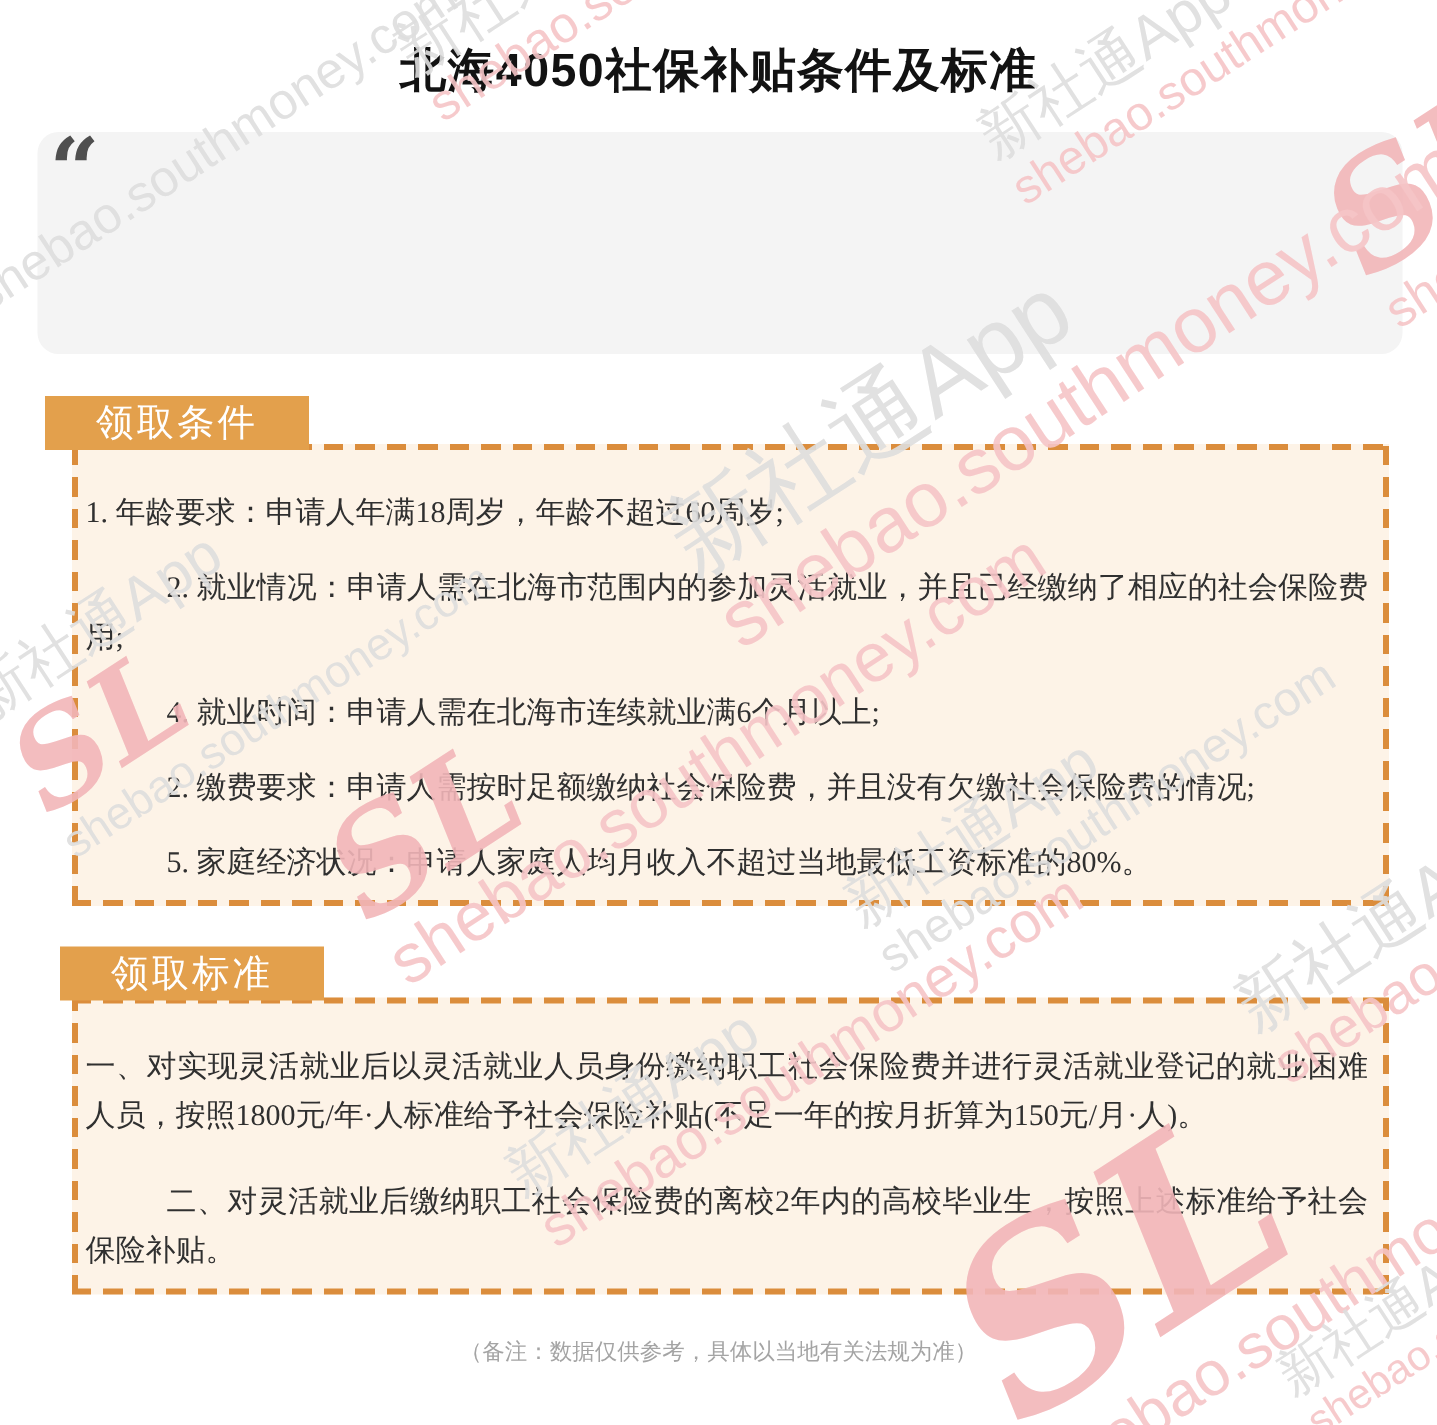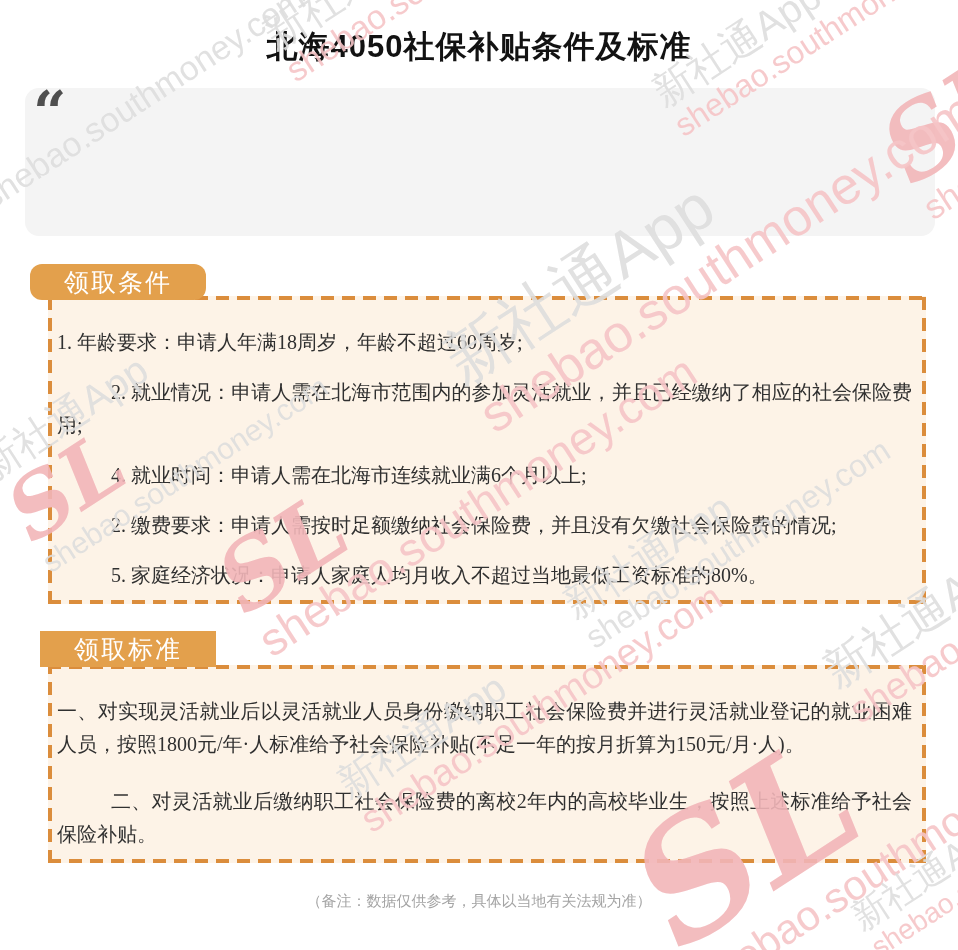--- a/index.html
+++ b/index.html
@@ -32,21 +32,21 @@
     font-size:20px; line-height:34px; color:#222; text-indent:3.1em;
     text-align:justify;
   }
   .intro b { font-weight:700; color:#111; }
   
   .sec-header {
     position:absolute; left:30px; width:176px; height:36px;
     background:#e3a04c; color:#ffffff; z-index:3;
     font-size:25px; line-height:36px; text-align:center; letter-spacing:2px;
   }
-  .sec-header.pos1 { top:264px;border-radius:12px; }
+  .sec-header.pos1 { top:264px; }
   .sec-header.pos2 { top:631px;margin-left:10px; }
   
   .dash-box {
     position:absolute; left:48px; width:878px; z-index:1;
     padding:30px 14px 0 9px;
     font-size:20px; color:#303030;
     background:
       repeating-linear-gradient(90deg,#db8d3c 0 13px,transparent 13px 21px) left top / 100% 4px no-repeat,
       repeating-linear-gradient(90deg,#db8d3c 0 13px,transparent 13px 21px) left bottom / 100% 4px no-repeat,
       repeating-linear-gradient(0deg,#db8d3c 0 13px,transparent 13px 21px) left top / 4px 100% no-repeat,

